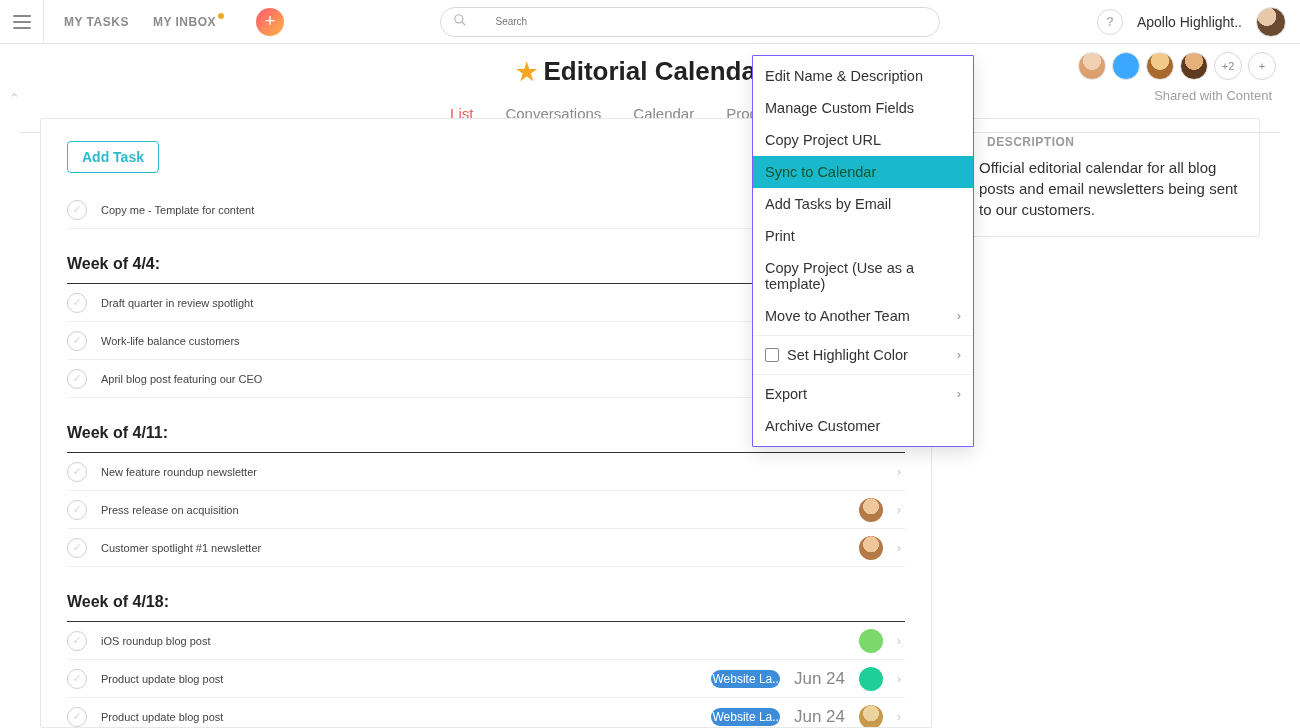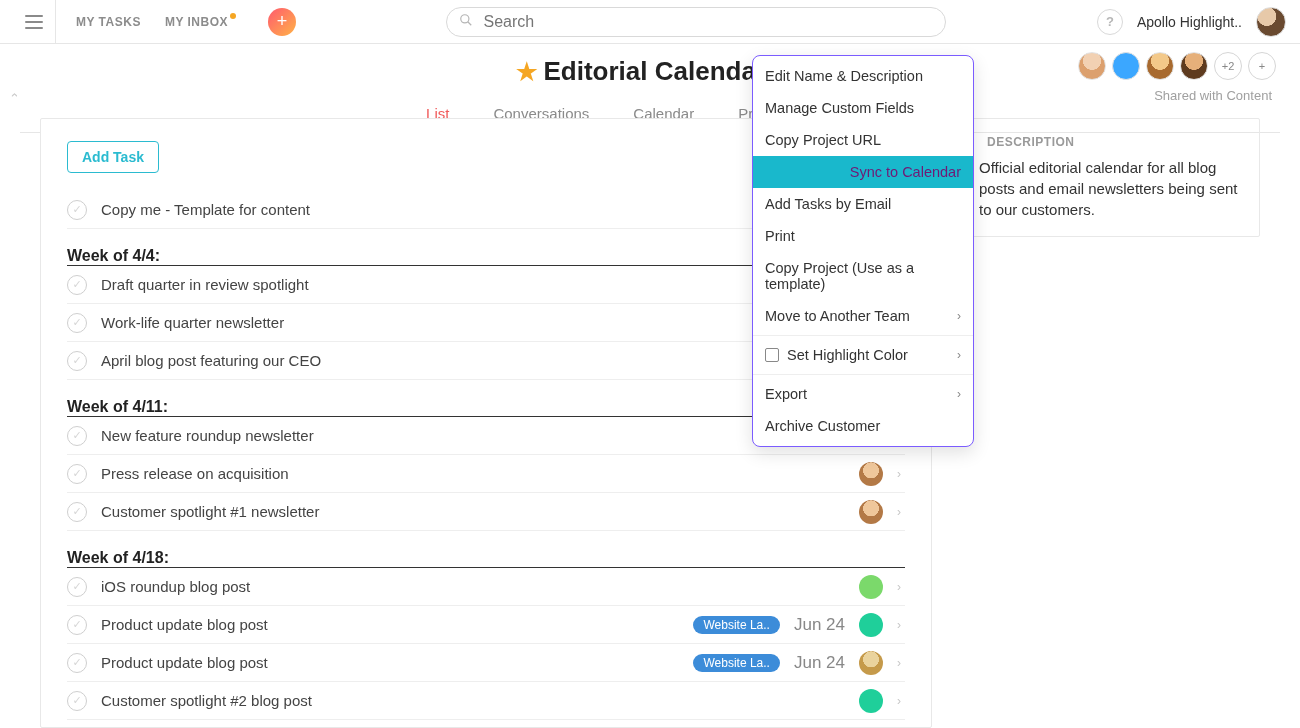--- a/index.html
+++ b/index.html
@@ -1,74 +1,74 @@
 <!DOCTYPE html>
 <html><head>
 <meta charset="utf-8">
 <style>
   * { box-sizing: border-box; }
   html, body { margin:0; padding:0; font-family: -apple-system, Helvetica, Arial, sans-serif; font-size:14px; color:#222; background:#fff; }
   body { width:1300px; height:728px; overflow:hidden; position:relative; }
 
   
-  .topbar { height:44px; border-bottom:1px solid #e6e6e6; display:flex; align-items:center; padding:0 14px 0 12px; }
+  .topbar { height:44px; border-bottom:1px solid #e6e6e6; display:flex; align-items:center; padding:0 14px 0 0; }
   .hamburger { width:44px; height:44px; display:flex; align-items:center; justify-content:center; border-right:1px solid #e6e6e6; cursor:pointer; }
   .hamburger .ln { width:18px; height:2px; background:#8a8a8a; margin:2px 0; border-radius:1px; }
   .hamburger-wrap { display:flex; flex-direction:column; align-items:center; justify-content:center; }
   .topnav { display:flex; align-items:center; gap:24px; padding-left:20px; }
   .topnav-item { font-size:12px; font-weight:700; letter-spacing:.5px; color:#8c8c8c; cursor:pointer; display:flex; align-items:center; gap:4px; }
   .dot-badge { width:6px; height:6px; background:#f5a623; border-radius:50%; display:inline-block; position:relative; top:-6px; left:-2px; }
   .add-btn { width:28px; height:28px; border-radius:50%; background:linear-gradient(135deg,#ff5a6e,#ffb347); display:flex; align-items:center; justify-content:center; color:#fff; font-size:18px; cursor:pointer; margin-left:6px; }
   .search-wrap { flex:1; display:flex; justify-content:center; }
   .search { width:500px; height:30px; border:1px solid #d9d9d9; border-radius:15px; display:flex; align-items:center; padding:0 12px; color:#aaa; gap:8px; }
-  .search input { border:none; outline:none; flex:1; font-size:16px; color:#555; background:transparent; }
+  .search input { border:none; outline:none; flex:1; font-size:10px; color:#555; background:transparent;margin-left:18px; }
   .right-cluster { display:flex; align-items:center; gap:14px; }
   .help-btn { width:26px; height:26px; border:1px solid #d9d9d9; border-radius:50%; display:flex; align-items:center; justify-content:center; color:#b7b7b7; font-size:13px; font-weight:600; cursor:pointer; }
   .workspace-name { font-size:14px; color:#333; }
   .avatar-lg { width:30px; height:30px; border-radius:50%; background:radial-gradient(circle at 35% 30%, #e7c9a9 0 35%, #6a4a30 36% 100%); border:1px solid #ddd; }
 
   
   .project-header { padding:12px 20px 0; text-align:center; }
   .title-row { display:flex; align-items:center; justify-content:center; gap:6px; font-size:26px; font-weight:700; }
   .star { color:#f5a623; font-size:24px; }
   .chev-down { color:#9a9a9a; font-size:12px; margin-left:6px; cursor:pointer; }
-  .tabs { display:flex; justify-content:center; gap:40px; margin-top:12px; border-bottom:1px solid #e6e6e6; }
+  .tabs { display:flex; justify-content:center; gap:28px; margin-top:12px; border-bottom:1px solid #e6e6e6; }
   .tab { padding:6px 2px 10px; color:#8a8a8a; cursor:pointer; font-size:15px; position:relative; }
   .tab.active { color:#f05a5a; }
   .tab.active::after { content:""; position:absolute; left:0; right:0; bottom:-1px; height:3px; background:#f05a5a; border-radius:2px; }
 
   
   .members-row { position:absolute; right:24px; top:52px; display:flex; align-items:center; gap:6px; }
   .ava { width:28px; height:28px; border-radius:50%; border:1px solid #e2e2e2; }
   .more-ava, .plus-ava { width:28px; height:28px; border-radius:50%; border:1px solid #d6d6d6; display:flex; align-items:center; justify-content:center; font-size:11px; color:#888; cursor:pointer; }
   .shared-line { position:absolute; right:28px; top:88px; font-size:13px; color:#a0a0a0; }
 
   
   .main { position:absolute; top:118px; left:40px; right:40px; bottom:0; display:flex; gap:28px; }
   .list-pane { flex:1; background:#fff; border:1px solid #e8e8e8; border-radius:2px; padding:22px 26px 0; overflow:hidden; }
   .add-task { height:32px; padding:0 14px; border:1px solid #2bbbd0; color:#2bbbd0; background:#fff; border-radius:4px; font-size:14px; font-weight:600; cursor:pointer; }
-  .section-title { font-weight:700; font-size:16px; margin:18px 0 0; border-bottom:1px solid #333; padding-bottom:0; }
+  .section-title { font-weight:700; font-size:16px; margin:26px 0 0; border-bottom:1px solid #333; padding-bottom:10px; }
   .task-row { display:flex; align-items:center; height:38px; border-bottom:1px solid #eee; gap:14px; padding-right:4px; }
   .task-row .spacer { flex:1; }
   .check { width:20px; height:20px; border:1.5px solid #cfcfcf; border-radius:50%; display:flex; align-items:center; justify-content:center; color:#d6d6d6; font-size:11px; flex:none; }
-  .task-title { font-size:15px; color:#444; }
-  .tag { background:#3c8cd9; color:#fff; font-size:12px; border-radius:11px; padding:2px 10px; white-space:nowrap; }
+  .task-title { font-size:11px; color:#444; }
+  .tag { background:#3c8cd9; color:#fff; font-size:12px; border-radius:11px; padding:2px 1px; white-space:nowrap; }
   .due { font-size:17px; color:#888; }
   .chevron { color:#c7c7c7; font-size:12px; }
   .assignee { width:24px; height:24px; border-radius:50%; flex:none; }
 
   .side-card { width:300px; border:1px solid #e8e8e8; border-radius:2px; padding:16px 18px; align-self:flex-start; }
   .side-card h4 { margin:0 8px 8px; font-size:12px; letter-spacing:.5px; color:#9a9a9a; font-weight:700; }
   .side-card p { margin:0; font-size:15px; line-height:1.4; color:#333; }
 
   
-  .dropdown { position:absolute; top:55px; left:752px; width:222px; background:#fff; border:1px solid #7b5cff; border-radius:8px; box-shadow:0 6px 18px rgba(0,0,0,.12); z-index:50; padding:4px 0; }
+  .dropdown { position:absolute; top:55px; left:752px; width:222px; background:#fff; border:1px solid #7b5cff; border-radius:1px; box-shadow:0 6px 18px rgba(0,0,0,.12); z-index:50; padding:4px 0; }
   .dd-item { font-size:14.5px; color:#333; padding:8px 12px; display:flex; align-items:center; cursor:pointer; }
   .dd-item .grow { flex:1; }
-  .dd-item.selected { background:#19b8cc; color:#701a75;text-align:right; }
+  .dd-item.selected { background:#19b8cc; color:#14532d; }
   .dd-sep { height:1px; background:#eee; margin:3px 0; }
   .dd-arrow { color:#888; font-size:12px; }
   .dd-square { width:14px; height:14px; border:1.5px solid #888; border-radius:2px; margin-right:8px; }
 
   .collapse-chevrons { position:absolute; left:14px; top:90px; color:#cfcfcf; font-size:12px; transform:rotate(-90deg); letter-spacing:-4px; cursor:pointer; }
 
   
   .a1{background:radial-gradient(circle at 50% 30%,#f2d1b3 0 40%,#dca06e 41% 100%);} 
   .a2{background:#3ba7ff;}
   .a3{background:radial-gradient(circle at 50% 30%,#f3c98a 0 40%,#a86a2f 41% 100%);} 
@@ -158,21 +158,21 @@
     <div id="sections">
         <div class="section-title">Week of 4/4:</div>
         <div class="task-row">
           <span class="check">✓</span>
           <span class="task-title">Draft quarter in review spotlight</span>
           <span class="spacer"></span>
           <span class="chevron">›</span>
         </div>
         <div class="task-row">
           <span class="check">✓</span>
-          <span class="task-title">Work-life quarter newsletter</span>
+          <span class="task-title">Work-life balance customers</span>
           <span class="spacer"></span>
           <span class="chevron">›</span>
         </div>
         <div class="task-row">
           <span class="check">✓</span>
           <span class="task-title">April blog post featuring our CEO</span>
           <span class="spacer"></span>
           <span class="chevron">›</span>
         </div>
         <div class="section-title">Week of 4/11:</div>

